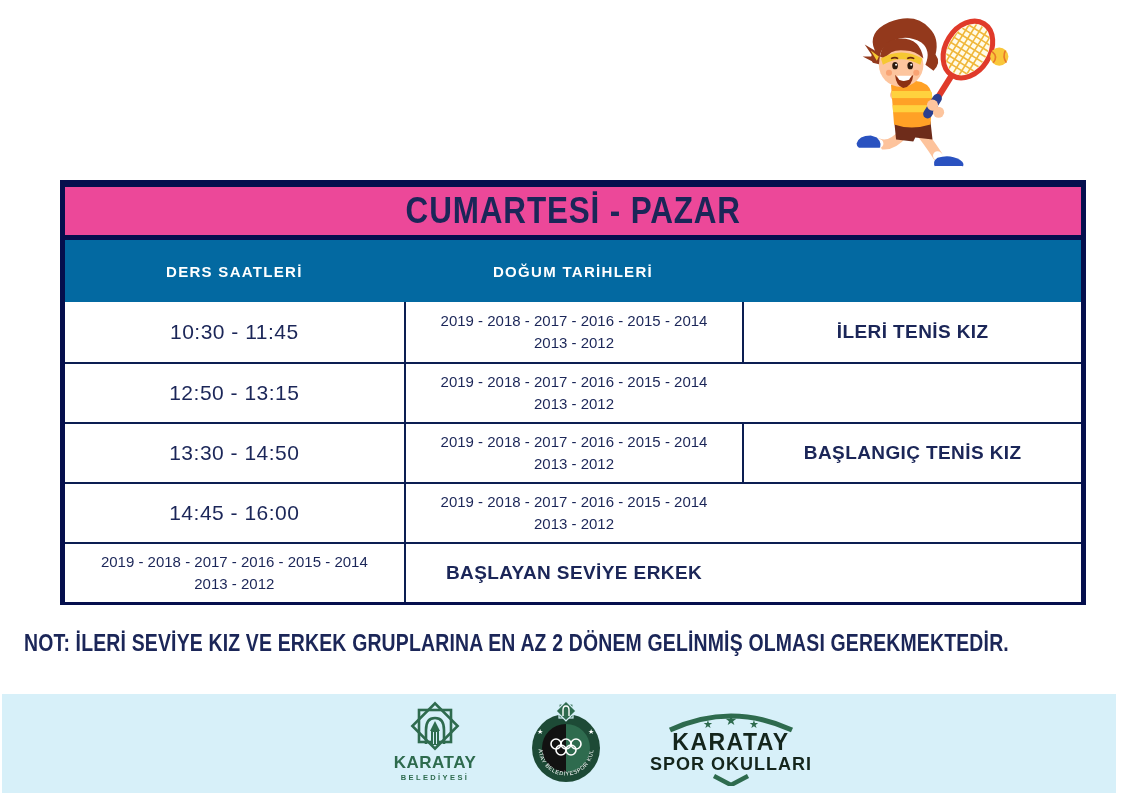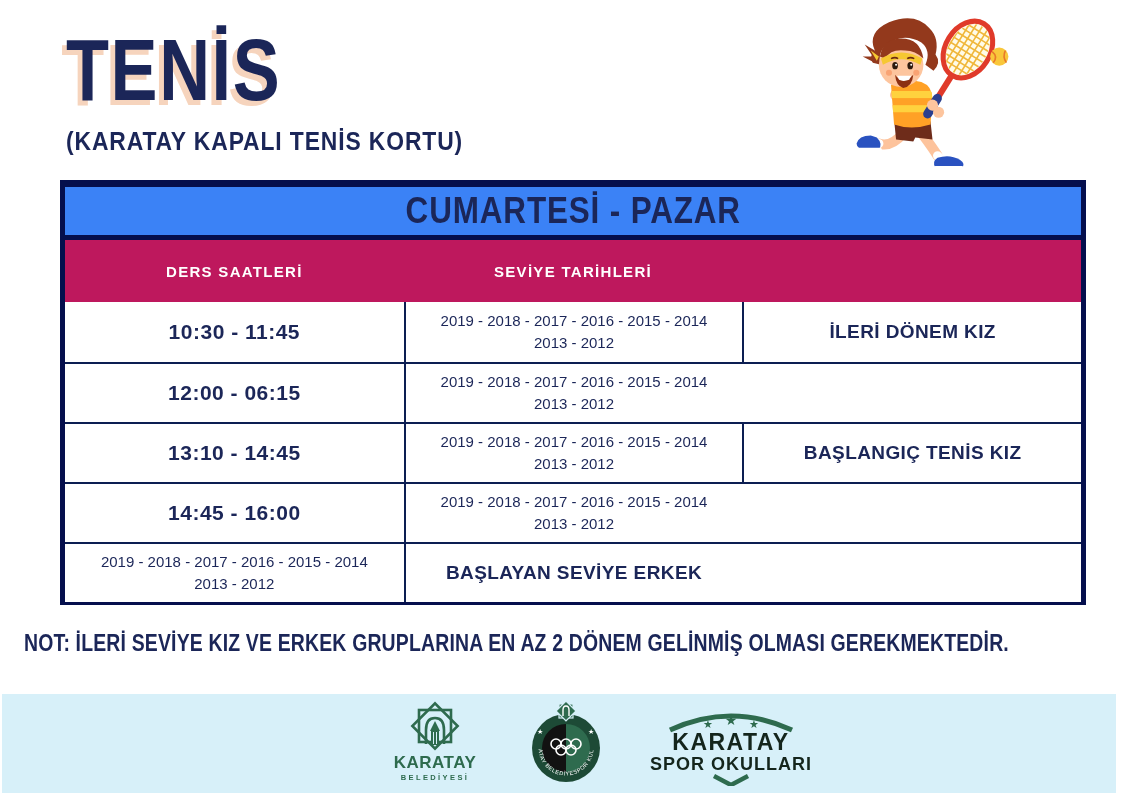--- a/index.html
+++ b/index.html
@@ -26,46 +26,46 @@
   
   .kid-illo { position:absolute; left:843px; top:6px; width:180px; height:170px; }
 
   
   .schedule-table {
     position:absolute; left:60px; top:180px; width:1026px;
     border-style:solid; border-color:#050f4d; border-width:7px 5px 3px 5px;
     background:#ffffff;
   }
   .day-header {
-    height:53px; background:#3b82f6; border-bottom:5px solid #050f4d;
+    height:53px; background:#ec4899; border-bottom:5px solid #050f4d;
     display:flex; align-items:center; justify-content:center;
   }
   .day-header span{
     font-size:37px; font-weight:600; color:#1b2658; letter-spacing:1px;
     white-space:nowrap; transform:scaleX(0.85);
   }
   .header-row {
     display:grid; grid-template-columns:1fr 1fr 1fr; height:62px;
-    background:#be185d; color:#ffffff;
+    background:#0369a1; color:#ffffff;
   }
   .header-row .cell {
     display:flex; align-items:center; justify-content:center;
     font-size:15px; font-weight:700; letter-spacing:1.3px;
   }
   .data-row {
     display:grid; grid-template-columns:1fr 1fr 1fr; height:60px;
     background:#ffffff;
   }
   .data-row + .data-row { border-top:2px solid #0c1e52; }
   .data-row .cell {
     display:flex; align-items:center; justify-content:center;
     color:#1b2658; text-align:center;
   }
   .data-row .cell + .cell { border-left:2px solid #0c1e52; }
-  .time-cell { font-size:21px; font-weight:700; letter-spacing:0.5px; }
+  .time-cell { font-size:21px; font-weight:400; letter-spacing:0.5px; }
   .birth-cell { flex-direction:column; font-size:15px; font-weight:500; line-height:1.45; }
   .gender-cell { font-size:19px; font-weight:600; letter-spacing:0.4px; }
 
   
   .note {
     position:absolute; left:24px; top:630px; white-space:nowrap;
     font-size:23px; font-weight:800; color:#1b2658; letter-spacing:0.2px;
     transform:scaleX(0.845); transform-origin:left center;
   }
 
@@ -75,24 +75,20 @@
     background:#d7f0f9; display:flex; align-items:center; justify-content:center;
   }
   .logo-cluster { display:flex; align-items:center; gap:30px; transform:translateX(42px); }
   .logo-cluster svg { display:block; }
 </style>
 </head>
 <body>
 
 <div class="page">
 
-  <div class="title-block">
-    <div class="page-title">TENİS</div>
-    <div class="page-subtitle">(KARATAY KAPALI TENİS KORTU)</div>
-  </div>
 
   <svg class="kid-illo" viewBox="0 0 175 168" aria-hidden="true">
     <defs>
       <clipPath id="racketHead">
           <ellipse cx="122" cy="43" rx="19" ry="27"></ellipse>
         </clipPath>
       <clipPath id="shirtClip">
           <path d="M46,78 Q55,71 64,73 L76,75 Q87,79 87,92 L85,117 Q66,123 49,117 Z"></path>
         </clipPath>
     </defs>
@@ -172,42 +168,42 @@
     </g>
   </svg>
 
   <div class="schedule-table">
     <div class="day-header">
       <span>CUMARTESİ - PAZAR</span>
     </div>
 
     <div class="header-row">
       <div class="cell">DERS SAATLERİ</div>
-      <div class="cell">SEVİYE TARİHLERİ</div>
+      <div class="cell">DOĞUM TARİHLERİ</div>
     </div>
 
     <div class="data-row">
       <div class="cell time-cell">10:30 - 11:45</div>
       <div class="cell birth-cell">
         <div>2019 - 2018 - 2017 - 2016 - 2015 - 2014</div>
         <div>2013 - 2012</div>
       </div>
-      <div class="cell gender-cell">İLERİ DÖNEM KIZ</div>
-    </div>
-
-    <div class="data-row">
-      <div class="cell time-cell">12:00 - 06:15</div>
-      <div class="cell birth-cell">
-        <div>2019 - 2018 - 2017 - 2016 - 2015 - 2014</div>
-        <div>2013 - 2012</div>
-      </div>
-    </div>
-
-    <div class="data-row">
-      <div class="cell time-cell">13:10 - 14:45</div>
+      <div class="cell gender-cell">İLERİ TENİS KIZ</div>
+    </div>
+
+    <div class="data-row">
+      <div class="cell time-cell">12:50 - 13:15</div>
+      <div class="cell birth-cell">
+        <div>2019 - 2018 - 2017 - 2016 - 2015 - 2014</div>
+        <div>2013 - 2012</div>
+      </div>
+    </div>
+
+    <div class="data-row">
+      <div class="cell time-cell">13:30 - 14:50</div>
       <div class="cell birth-cell">
         <div>2019 - 2018 - 2017 - 2016 - 2015 - 2014</div>
         <div>2013 - 2012</div>
       </div>
       <div class="cell gender-cell">BAŞLANGIÇ TENİS KIZ</div>
     </div>
 
     <div class="data-row">
       <div class="cell time-cell">14:45 - 16:00</div>
       <div class="cell birth-cell">

